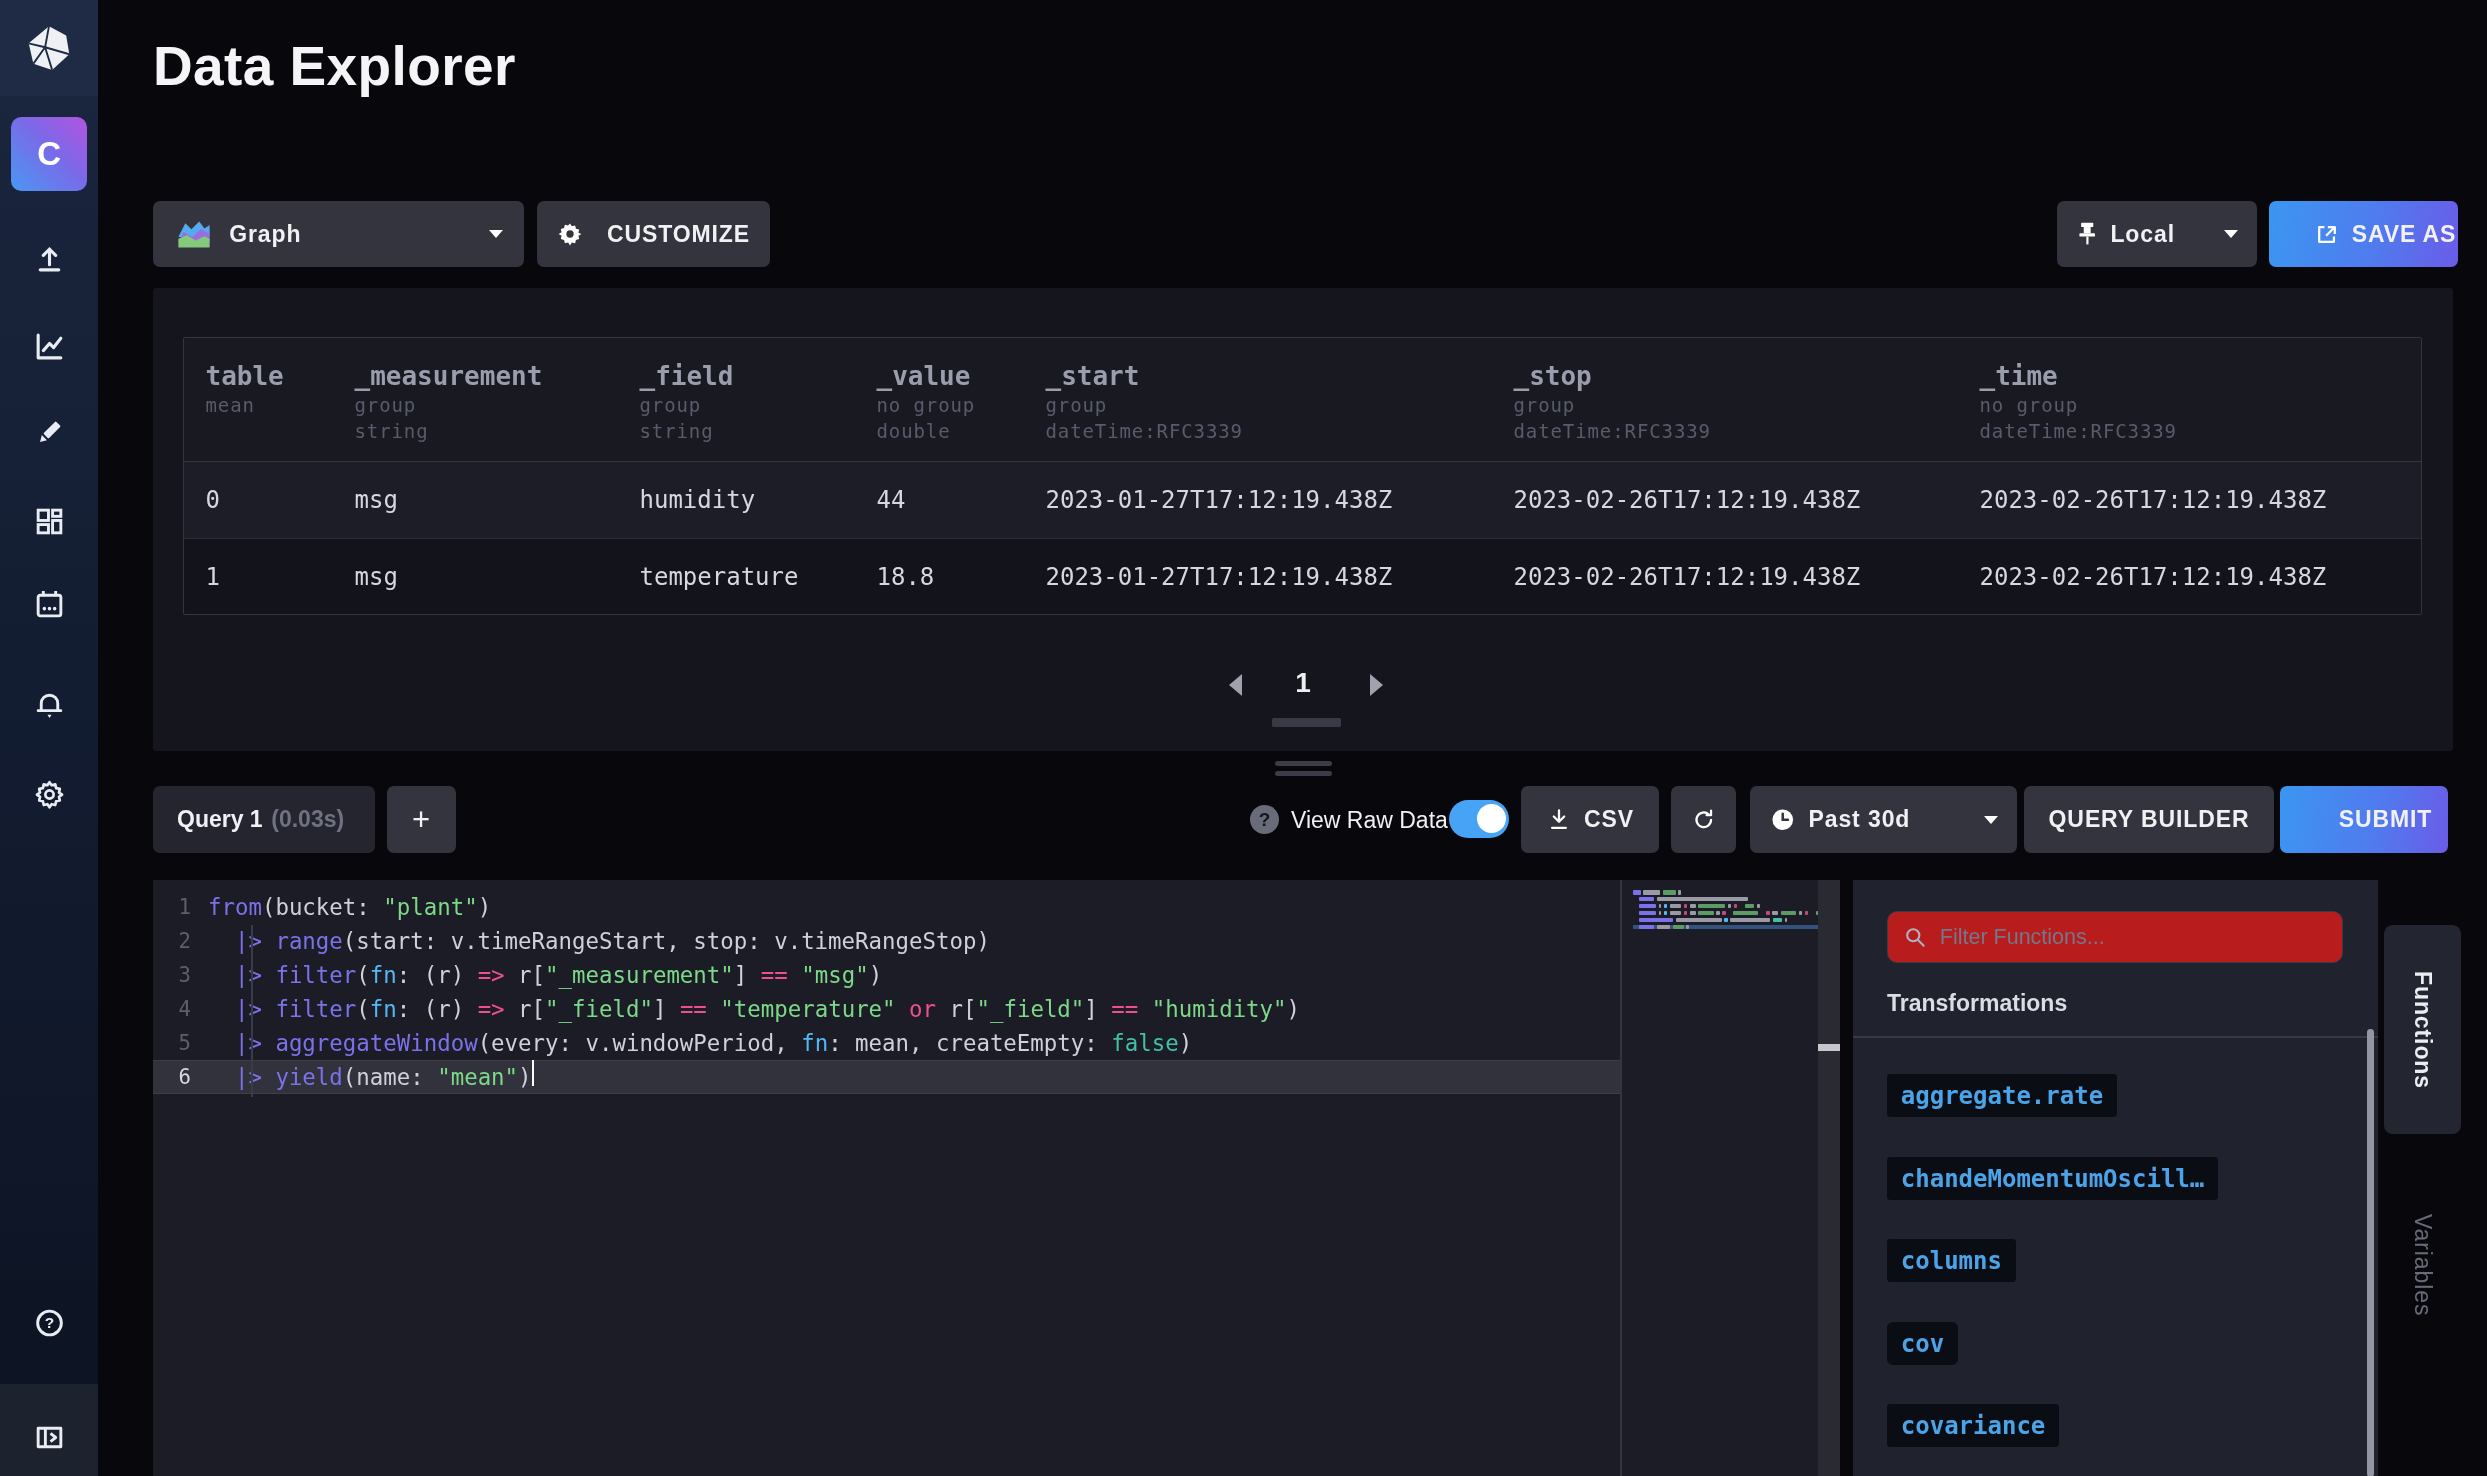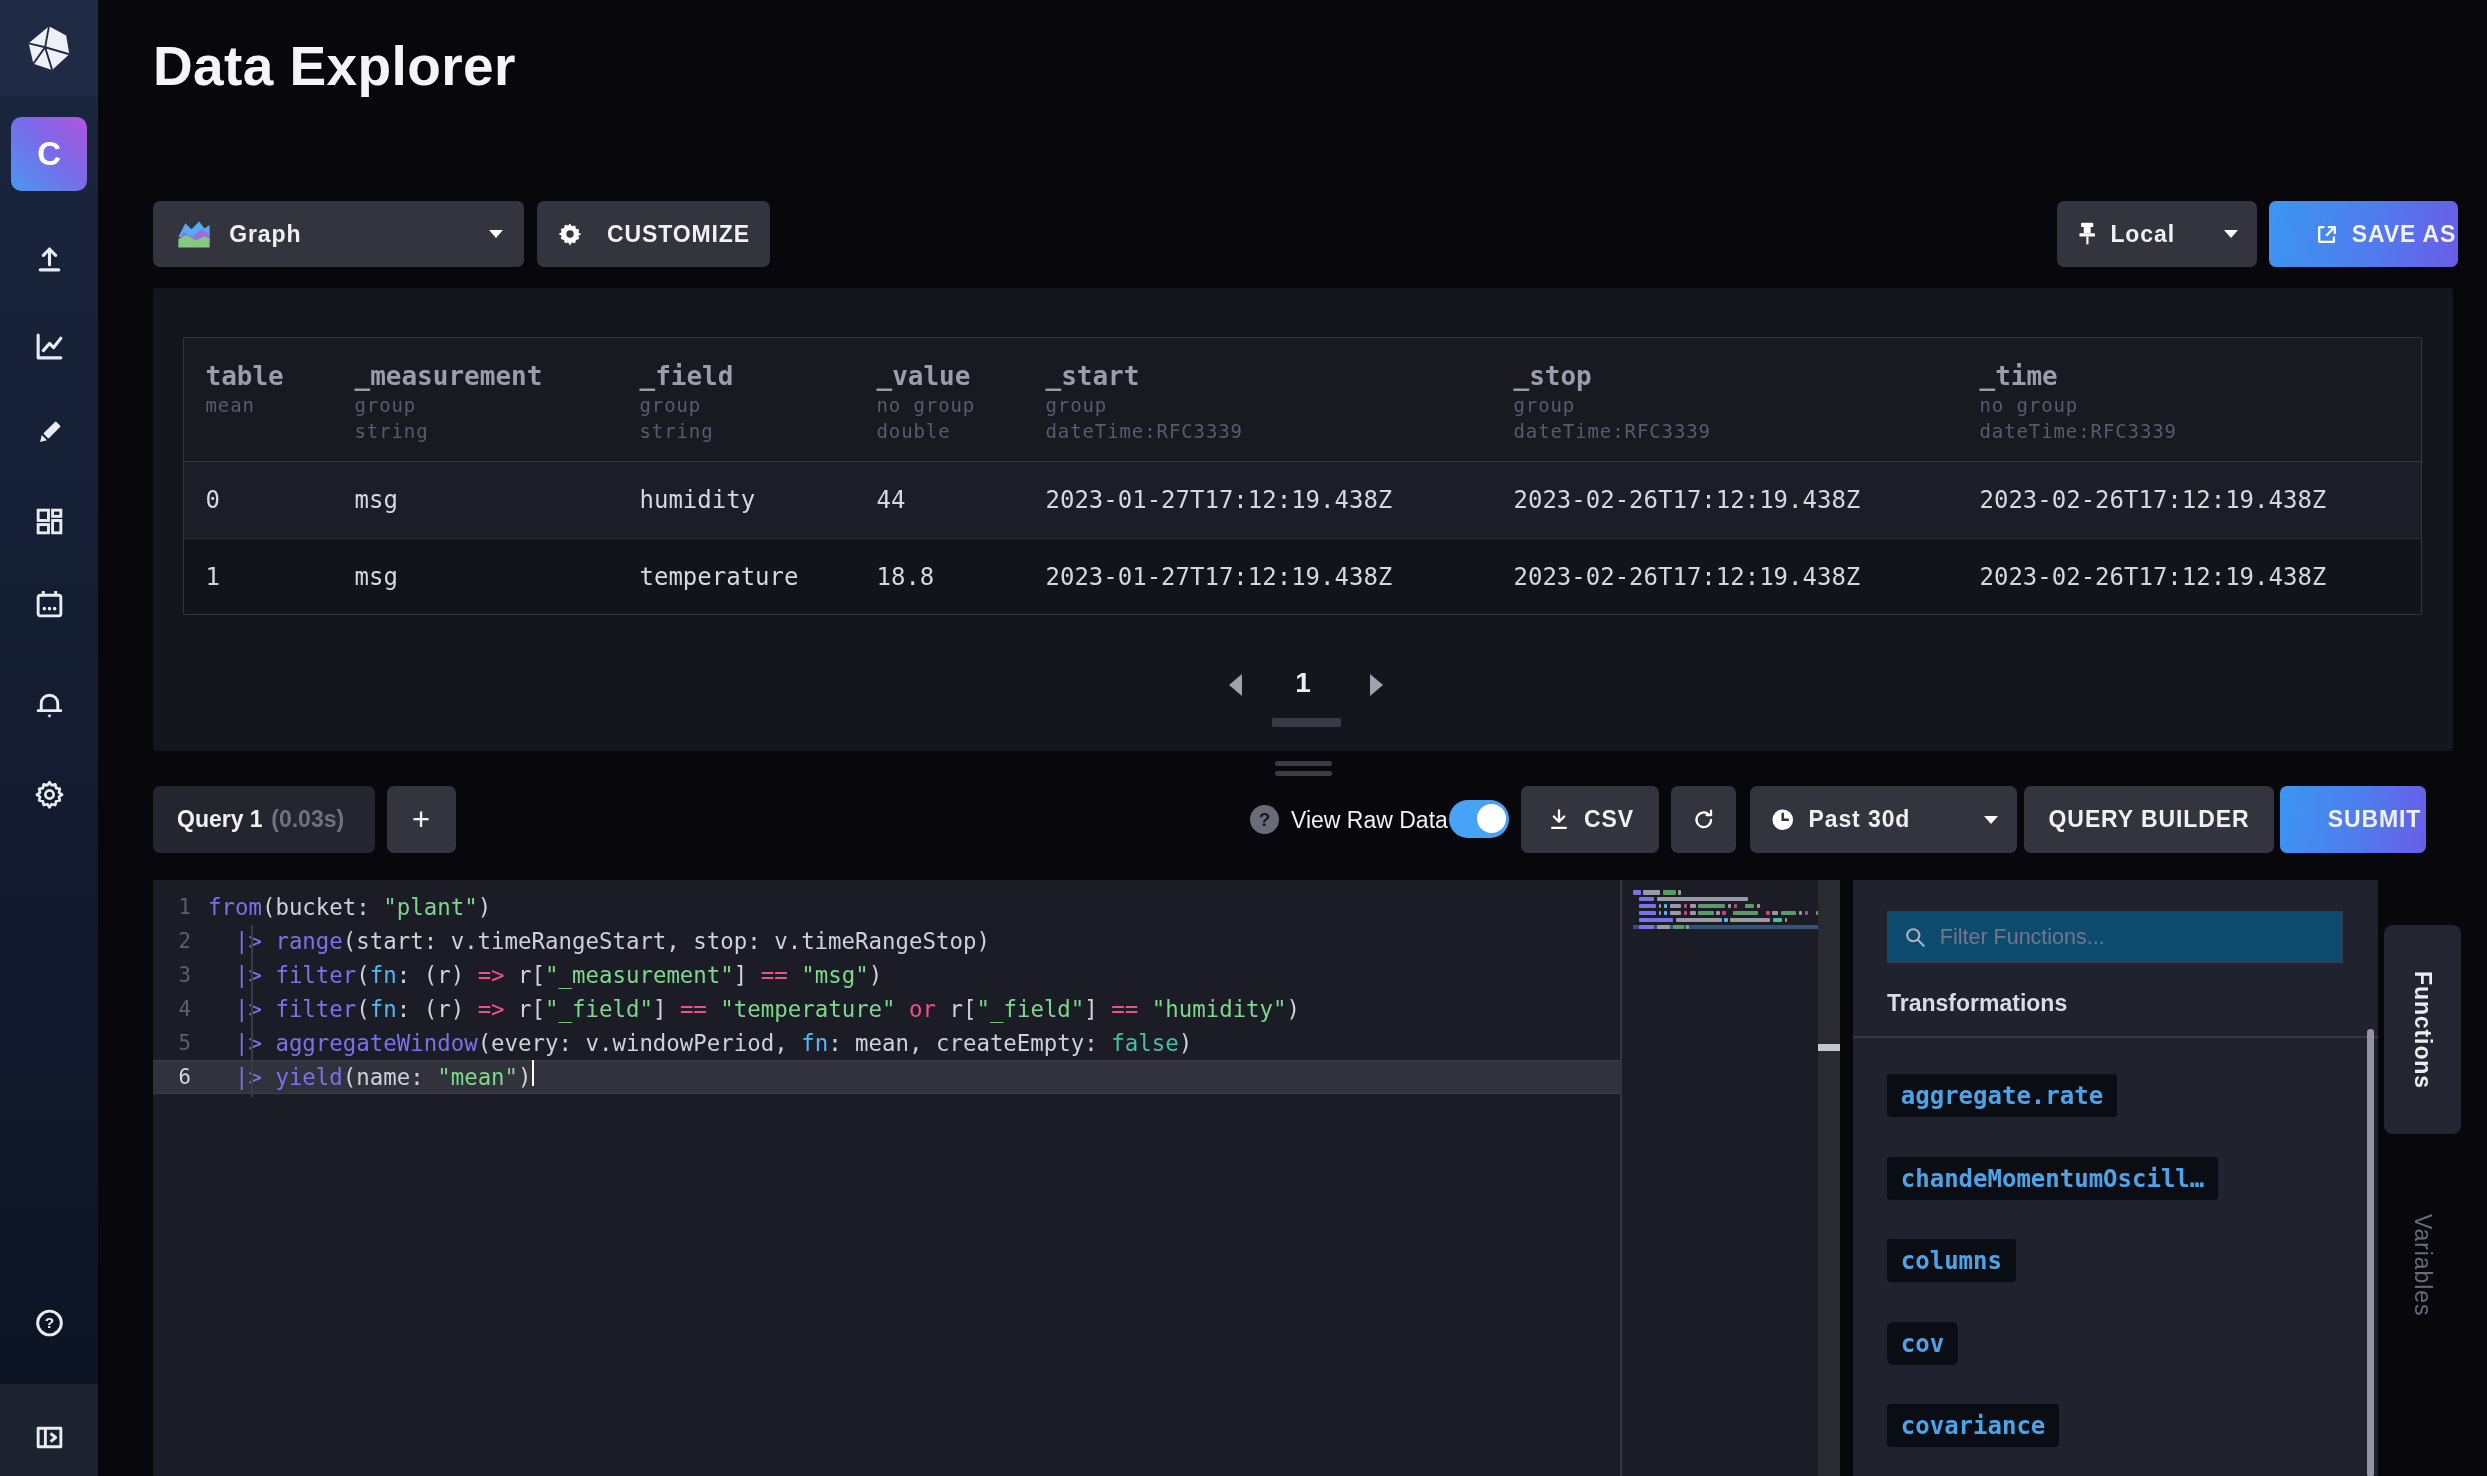--- a/index.html
+++ b/index.html
@@ -46,21 +46,21 @@
   #query-tab .dur { color:#6f7280; margin-left:8.6px; }
   #add-query { left:387px; width:69px; justify-content:center; font-size:31px; font-weight:normal; }
   #vr-help { left:1250px; top:805px; width:29px; height:29px; border-radius:50%; background:#696b78; display:flex; align-items:center; justify-content:center; font-size:19px; font-weight:bold; color:#15151e; }
   #vr-label { left:1291px; top:807px; font-size:23px; color:#f1f1f4; }
   #vr-toggle { left:1449px; top:800px; width:60px; height:38px; border-radius:19px; background:#47a3f5; }
   #vr-toggle .knob { position:absolute; left:27.5px; top:4.3px; width:29px; height:29px; border-radius:50%; background:#fff; }
   #csv-btn { left:1521px; width:138px; justify-content:center; gap:12px; }
   #refresh-btn { left:1671px; width:65px; justify-content:center; }
   #range-btn { left:1750px; width:267px; padding:0 19px; gap:12px; }
   #qb-btn { left:2024px; width:250px; justify-content:center; }
-  #submit-btn { left:2280px; width:146px; justify-content:center; }
+  #submit-btn { left:2280px; width:168px; justify-content:center; }
 
   
   #editor { left:153px; top:880px; width:1687px; height:597px; background:#1c1c27; }
   #code { position:absolute; left:0; top:10.3px; width:1467px; font-family:"DejaVu Sans Mono", monospace; font-size:22.4px; }
   .cline { display:flex; height:34px; line-height:34px; white-space:pre; }
   .cline.active { background:#32323d; box-shadow:inset 0 0.9px 0 #3e3e49, inset 0 -0.9px 0 #3e3e49; }
   .lnum { width:55px; text-align:right; padding-right:17px; color:#5f5f6b; font-size:20.7px; flex:none; }
   .cline.active .lnum { color:#d9d9e3; }
   .t-kw{color:#7b72e9}.t-fn{color:#53b9f5}.t-str{color:#7cd988}.t-op{color:#f04f8f}.t-pl{color:#cfd0da}.t-bool{color:#41c0a5}
   #indent-guide { left:98px; top:45px; width:1.7px; height:172px; background:#3b3b47; }
@@ -69,21 +69,21 @@
   #minimap { left:1480px; top:10.3px; width:185px; }
   .mm-row { display:flex; height:4.3px; margin-bottom:2.6px; align-items:center; }
   .mm-row.active { background:#33527e; }
   .mm { height:4.3px; margin-right:2.6px; border-radius:0.9px; flex:none; }
   .mm-kw{background:#7b72e9}.mm-fn{background:#53b9f5}.mm-str{background:#5a9c64}.mm-op{background:#c04a77}.mm-pl{background:#9a9aa6}.mm-bool{background:#41c0a5}.mm-sp{background:transparent}
   #mm-scroll { left:1665px; top:0; width:21.5px; height:597px; background:#2a2a33; }
   #mm-thumb { left:0; top:164px; width:21.5px; height:6.9px; background:#c6c6cd; }
 
   
   #fn-panel { left:1853px; top:880px; width:525px; height:597px; background:#20222e; }
-  #fn-search { position:absolute; left:34px; top:31px; width:456px; height:52px; background:#0c4a6e; border:1.7px solid #3a3b47; border-radius:0; display:flex; align-items:center; padding:0 13.8px; gap:12px; }
+  #fn-search { position:absolute; left:34px; top:31px; width:456px; height:52px; background:#b91c1c; border:1.7px solid #3a3b47; border-radius:10px; display:flex; align-items:center; padding:0 13.8px; gap:12px; }
   #fn-search input { flex:1; background:transparent; border:none; outline:none; color:#d0d0d8; font-size:21.5px; font-family:"Liberation Sans", sans-serif; }
   #fn-search input::placeholder { color:#74778a; }
   #fn-section { position:absolute; left:34px; top:110px; font-size:23px; font-weight:bold; color:#dbdce4; }
   #fn-divider { position:absolute; left:0; top:156px; width:525px; height:1.7px; background:#373844; }
   .chip { position:absolute; left:34px; background:#0b0d15; border-radius:3.4px; padding:7.7px 13.8px; font-family:"DejaVu Sans Mono", monospace; font-size:24px; font-weight:bold; color:#4ba3e8; white-space:nowrap; }
   #fn-scroll { position:absolute; left:514px; top:149px; width:6.9px; height:448px; background:#9396a2; border-radius:3.4px; }
 
   
   .vtab { position:absolute; left:2384px; width:77px; display:flex; align-items:center; justify-content:center; }
   .vtab span { writing-mode:vertical-rl; font-size:23px; letter-spacing:0.9px; }

